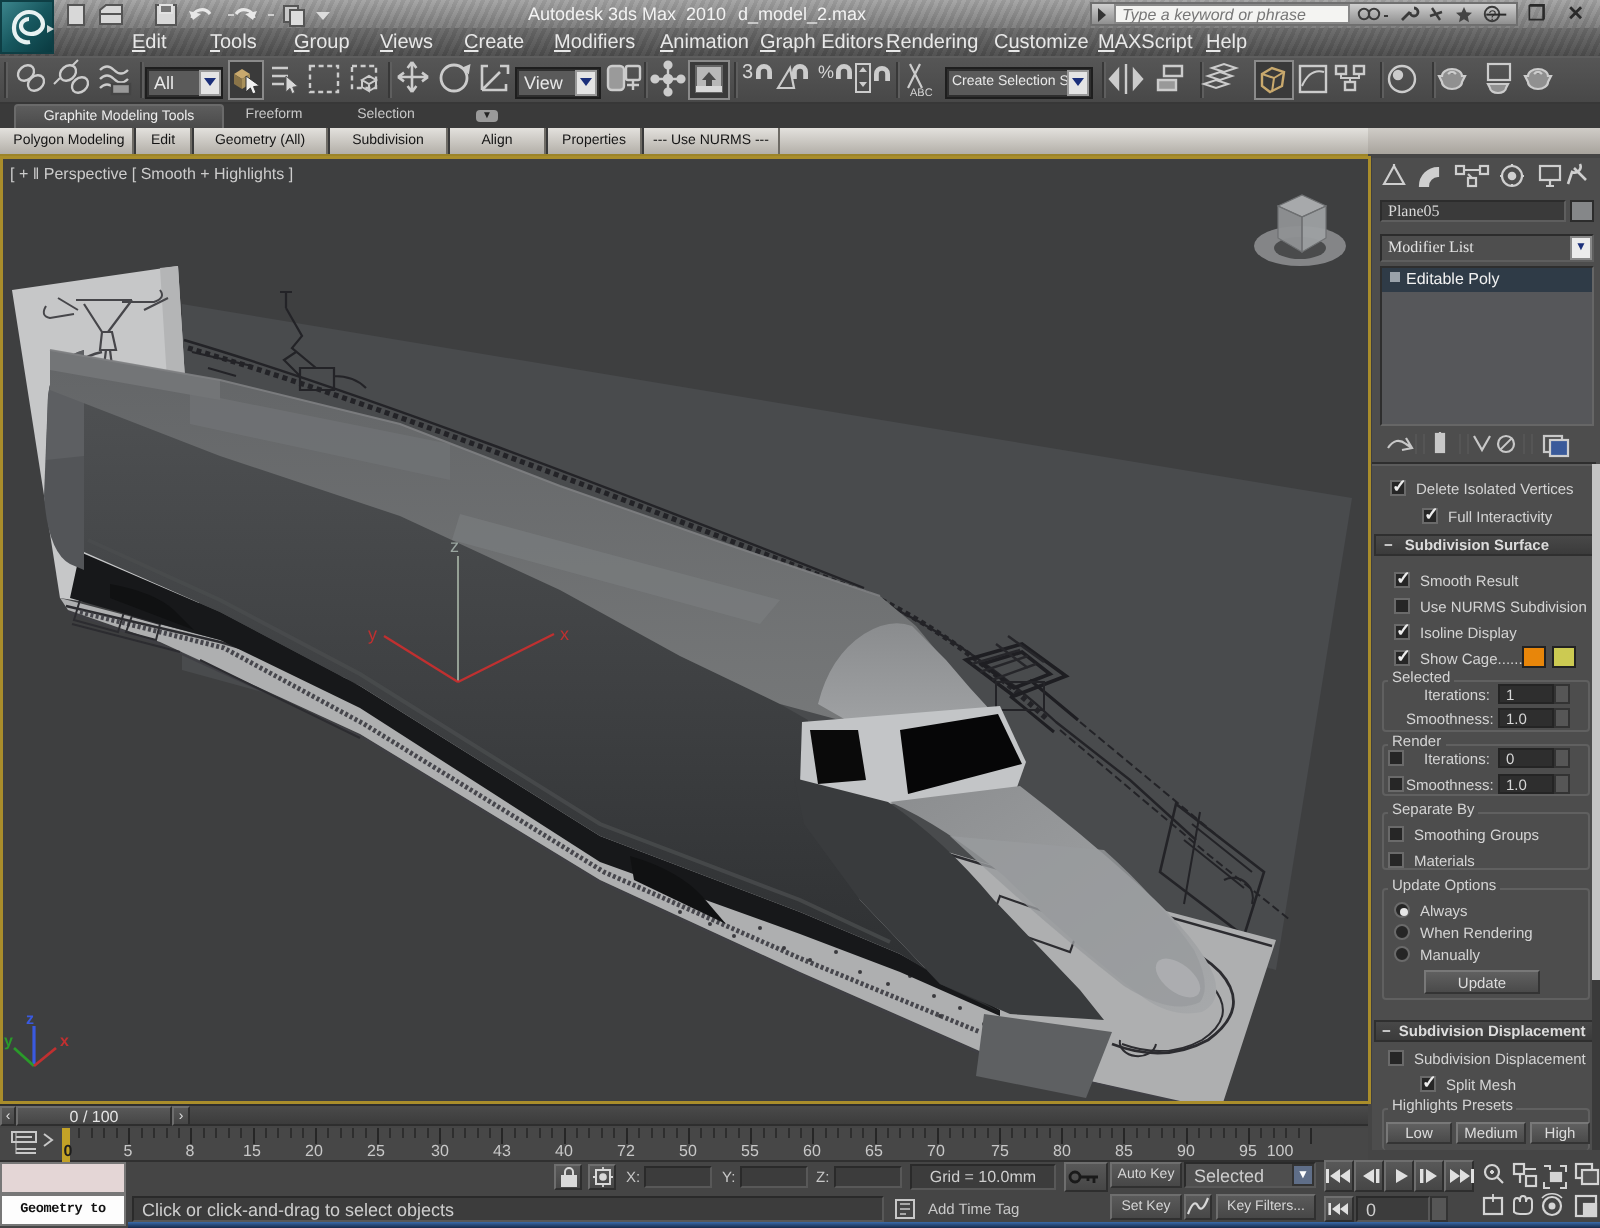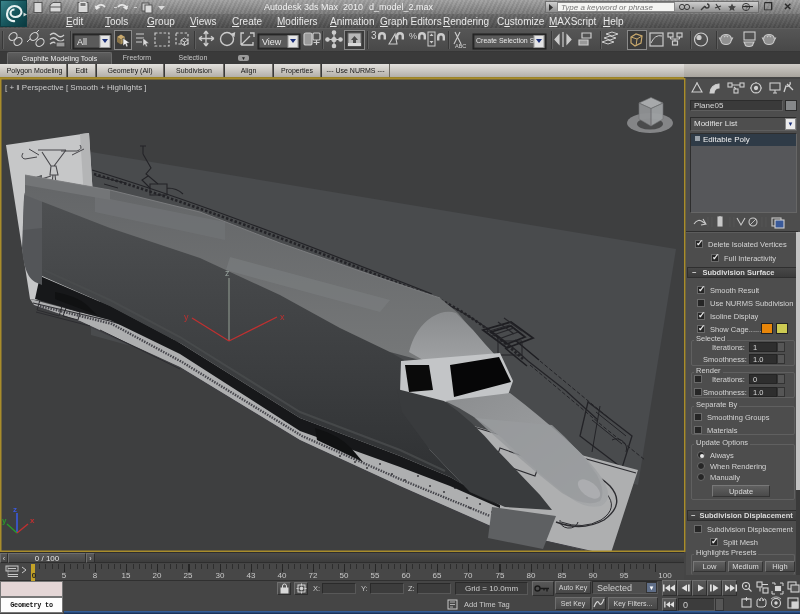--- a/index.html
+++ b/index.html
@@ -19,21 +19,21 @@
  font-size:8px;color:#777;font-style:italic;padding-left:3px;line-height:9px;}
 #toolbar{left:0;top:28px;width:800px;height:24px;background:linear-gradient(#565656,#484848);border-top:1px solid #5e5e5e;border-bottom:1px solid #373737;}
 #ribtabs{left:0;top:52px;width:800px;height:12px;background:#3a3a3a;}
 .rtab{position:absolute;top:52px;height:12px;font-size:7px;color:#c8c8c8;text-align:center;line-height:12px;white-space:nowrap;}
 .rtab.act{background:linear-gradient(#5d5d5d,#4a4a4a);border:1px solid #6a6a6a;border-bottom:none;color:#eee;border-radius:2px 2px 0 0;}
 #ribpanels{left:0;top:64px;width:800px;height:13px;background:#3a3a3a;}
 .rpan{position:absolute;top:64px;height:13px;background:linear-gradient(#e3e1dd,#b3afa8);color:#151515;
  font-size:7px;text-align:center;line-height:13px;border-right:1px solid #6d6a64;white-space:nowrap;overflow:hidden;}
 #yline{left:0;top:77px;width:684px;height:2px;background:#9c8428;}
 #cpanel{left:686px;top:79px;width:114px;height:496px;background:#4d4d4d;}
-.cp-field{position:absolute;background:#3a3a3a;border:1px solid #2c2c2c;border-right-color:#5e5e5e;border-bottom-color:#5e5e5e;color:#d8d8d8;font-size:8px;}
+.cp-field{position:absolute;background:#3a3a3a;border:1px solid #2c2c2c;border-right-color:#5e5e5e;border-bottom-color:#5e5e5e;color:#d8d8d8;font-size:8px;font-family:Liberation Serif, serif;}
 .cp-txt{position:absolute;font-size:7.5px;color:#d4d4d4;white-space:nowrap;}
 .chk{position:absolute;width:8px;height:8px;background:#262626;border:1px solid #6a6a6a;}
 .chkmark{position:absolute;color:#ececec;font-size:9px;font-weight:bold;line-height:9px;}
 .grp2{position:absolute;border:1px solid #606060;border-radius:2px;}
 .grplbl{position:absolute;font-size:7.5px;color:#d4d4d4;background:#4d4d4d;padding:0 2px;white-space:nowrap;}
 .rollhdr{position:absolute;width:110px;height:11px;white-space:nowrap;overflow:hidden;background:linear-gradient(#484848,#3b3b3b);
  border:1px solid #2f2f2f;color:#dcdcdc;font-size:7.5px;font-weight:bold;line-height:10px;}
 .spinf{position:absolute;background:#2e2e2e;border:1px solid #242424;color:#d8d8d8;font-size:7.5px;line-height:9px;padding-left:3px;}
 .spinbtn{position:absolute;width:8px;background:#565656;border:1px solid #333;}
 .cpbtn{position:absolute;background:linear-gradient(#606060,#4a4a4a);border:1px solid #343434;border-top-color:#787878;border-left-color:#787878;
@@ -530,21 +530,21 @@
 <div class="tlbl" style="left:344px;top:571px">50</div>
 <div class="tlbl" style="left:375px;top:571px">55</div>
 <div class="tlbl" style="left:406px;top:571px">60</div>
 <div class="tlbl" style="left:437px;top:571px">65</div>
 <div class="tlbl" style="left:468px;top:571px">70</div>
 <div class="tlbl" style="left:500px;top:571px">75</div>
 <div class="tlbl" style="left:531px;top:571px">80</div>
 <div class="tlbl" style="left:562px;top:571px">85</div>
 <div class="tlbl" style="left:593px;top:571px">90</div>
 <div class="tlbl" style="left:624px;top:571px">95</div>
-<div class="tlbl" style="left:665px;top:571px">100</div>
+<div class="tlbl" style="left:640px;top:571px">100</div>
 <div id="statusbar" class="abs"></div>
 <div class="abs" style="left:0px;top:581px;width:63px;height:16px;background:#e4d6d6;border:1px solid #777"></div>
 <div class="abs" style="left:0px;top:597px;width:63px;height:16px;background:#fdfdfd;border:1px solid #777;color:#111;font-family:'Liberation Mono',monospace;font-size:6.8px;font-weight:bold;line-height:14px;letter-spacing:-0.2px;text-align:center">Geometry to MAX!</div>
 <div class="icbtn abs" style="left:277px;top:582px;width:14px;height:13px"></div>
 <div class="icbtn abs" style="left:294px;top:582px;width:14px;height:13px"></div>
 <svg class="abs" style="left:277px;top:582px" width="32" height="13" viewBox="0 0 32 13">
 <g stroke="#d8d8d8" fill="none" stroke-width="1">
 <rect x="4" y="6" width="7" height="5" fill="#d8d8d8"></rect>
         <path d="M5.5 6 v-2 a2 2 0 0 1 4 0 v2"></path>
 <rect x="21" y="3" width="7" height="7"></rect>
@@ -552,20 +552,21 @@
 <path d="M24.5 1.5 v2 m0 6 v2 m-5 -5 h2 m6 0 h2" stroke-width="0.9"></path>
 </g>
     </svg>
 <div class="cp-txt" style="left:313px;top:584px;color:#c8c8c8">X:</div>
 <div class="sfield" style="left:322px;top:583px;width:34px;height:11px"></div>
 <div class="cp-txt" style="left:361px;top:584px;color:#c8c8c8">Y:</div>
 <div class="sfield" style="left:370px;top:583px;width:34px;height:11px"></div>
 <div class="cp-txt" style="left:408px;top:584px;color:#c8c8c8">Z:</div>
 <div class="sfield" style="left:417px;top:583px;width:34px;height:11px"></div>
 <div class="sfield" style="left:455px;top:582px;width:73px;height:13px;text-align:center;padding-left:0;line-height:12px;font-size:8px">Grid = 10.0mm</div>
+<div class="sfield" style="left:66px;top:598px;width:376px;height:13px;line-height:12px">Click or click-and-drag to select objects</div>
 <svg class="abs" style="left:446px;top:598px" width="14" height="13" viewBox="0 0 14 13">
 <rect x="2" y="2" width="9" height="9" fill="none" stroke="#c8c8c8"></rect>
       <path d="M4 4 h5 m-5 2.5 h5 m-5 2.5 h3" stroke="#c8c8c8" stroke-width="0.8"></path>
 </svg>
 <div class="cp-txt" style="left:464px;top:600px;color:#c8c8c8">Add Time Tag</div>
 <div class="icbtn abs" style="left:532px;top:581px;width:22px;height:15px"></div>
 <svg class="abs" style="left:532px;top:581px" width="22" height="15" viewBox="0 0 22 15">
 <g stroke="#1a1a1a" fill="none" stroke-width="1.4">
 <circle cx="5.5" cy="7.5" r="2.5"></circle>
         <path d="M8 7.5 h9 m-2 0 v3 m-3 -3 v2"></path>

